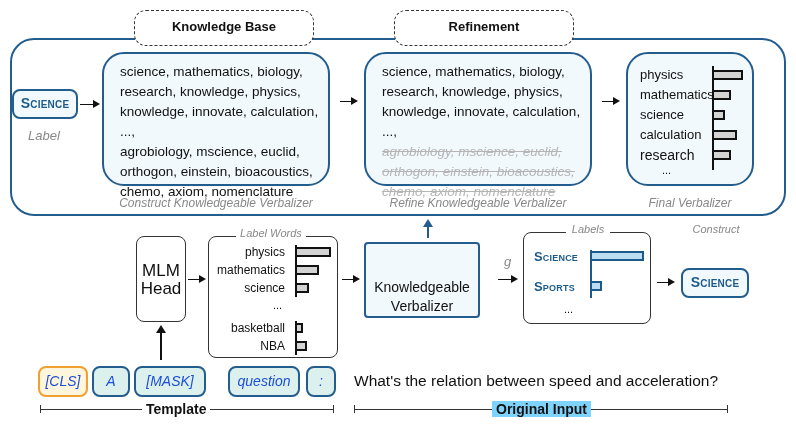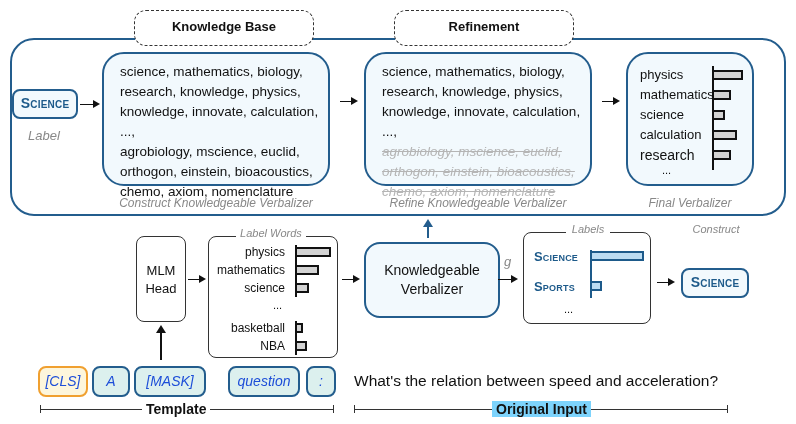--- a/index.html
+++ b/index.html
@@ -72,21 +72,21 @@
       <div style="position:absolute;left:12px;top:93px;font-size:14px;">research</div>
       <div class="bar" style="left:86px;top:96px;width:17px;"></div>
       <div style="position:absolute;left:34px;top:110px;font-size:11px;">...</div>
     </div>
 </div>
 <div class="abs cap" style="left:626px;top:196px;width:128px;">Final Verbalizer</div>
 
 <div class="abs" style="left:427px;top:226px;width:2px;height:12px;background:#235d8d;"></div>
 <div class="abs" style="left:423px;top:219px;border-bottom:8px solid #235d8d;border-left:5px solid transparent;border-right:5px solid transparent;"></div>
 
-<div class="abs grey-box" style="left:136px;top:236px;width:50px;height:86px;text-align:center;font-size:13px;padding-top:25px;line-height:18px;">
+<div class="abs grey-box" style="left:136px;top:236px;width:50px;height:86px;text-align:center;font-size:17px;padding-top:25px;line-height:18px;">
   <div>MLM</div>
   <div>Head</div>
 </div>
 <div class="abs" style="left:160px;top:332px;width:1.6px;height:28px;background:#111;"></div>
 <div class="abs" style="left:156px;top:325px;border-bottom:8px solid #111;border-left:5px solid transparent;border-right:5px solid transparent;"></div>
 <div class="abs arrow-h" style="left:188px;top:279px;width:16px;"></div>
 
 <div class="abs grey-box" style="left:208px;top:236px;width:130px;height:122px;">
   <div id="lw-list" style="position:relative;width:100%;height:100%;">
       <div class="axis" style="left:86px;top:8px;height:52px;"></div>
@@ -100,21 +100,21 @@
       <div style="position:absolute;right:52px;top:84px;font-size:12px;text-align:right;">basketball</div>
       <div class="bar" style="left:88px;top:86px;width:6px;"></div>
       <div style="position:absolute;right:52px;top:102px;font-size:12px;text-align:right;">NBA</div>
       <div class="bar" style="left:88px;top:104px;width:10px;"></div>
       <div style="position:absolute;left:64px;top:62px;font-size:11px;">...</div>
     </div>
 </div>
 <div class="abs cap" style="left:236px;top:227px;width:70px;background:#fff;font-size:11px;">Label Words</div>
 <div class="abs arrow-h" style="left:342px;top:279px;width:16px;"></div>
 
-<div class="abs vbox" style="left:364px;top:242px;width:136px;height:76px;border-radius:16px;text-align:center;font-size:14px;line-height:19px;padding-top:17px;">
+<div class="abs vbox" style="left:364px;top:242px;width:116px;height:76px;border-radius:4px;text-align:center;font-size:14px;line-height:19px;padding-top:34px;">
   <div>Knowledgeable</div>
   <div>Verbalizer</div>
 </div>
 <div class="abs" style="left:504px;top:254px;font-style:italic;color:#888;font-size:13px;">g</div>
 <div class="abs arrow-h" style="left:498px;top:279px;width:18px;"></div>
 
 <div class="abs grey-box" style="left:523px;top:232px;width:128px;height:92px;">
   <div id="labels-list" style="position:relative;width:100%;height:100%;">
       <div class="axis" style="left:66px;top:17px;height:48px;background:#1d5a8a;"></div>
       <div class="sc" style="position:absolute;left:10px;top:16px;font-size:13px;">Science</div>

